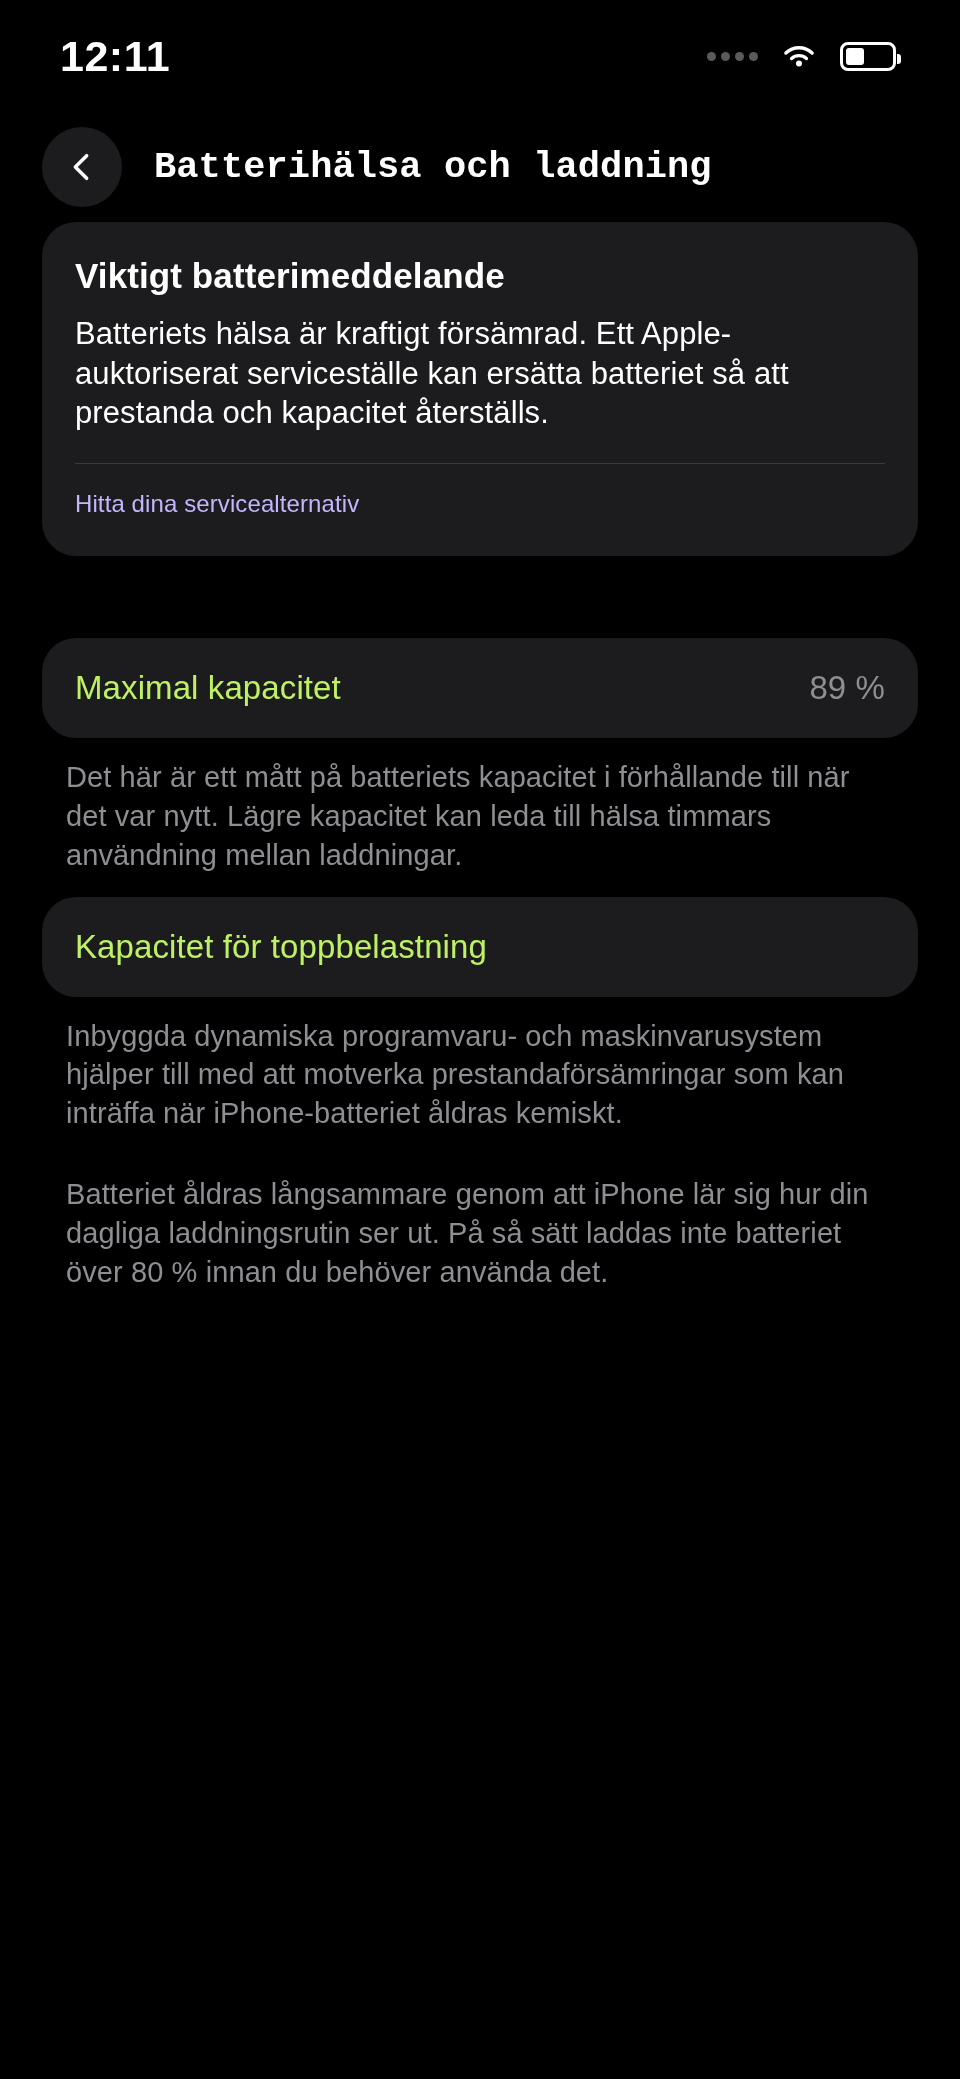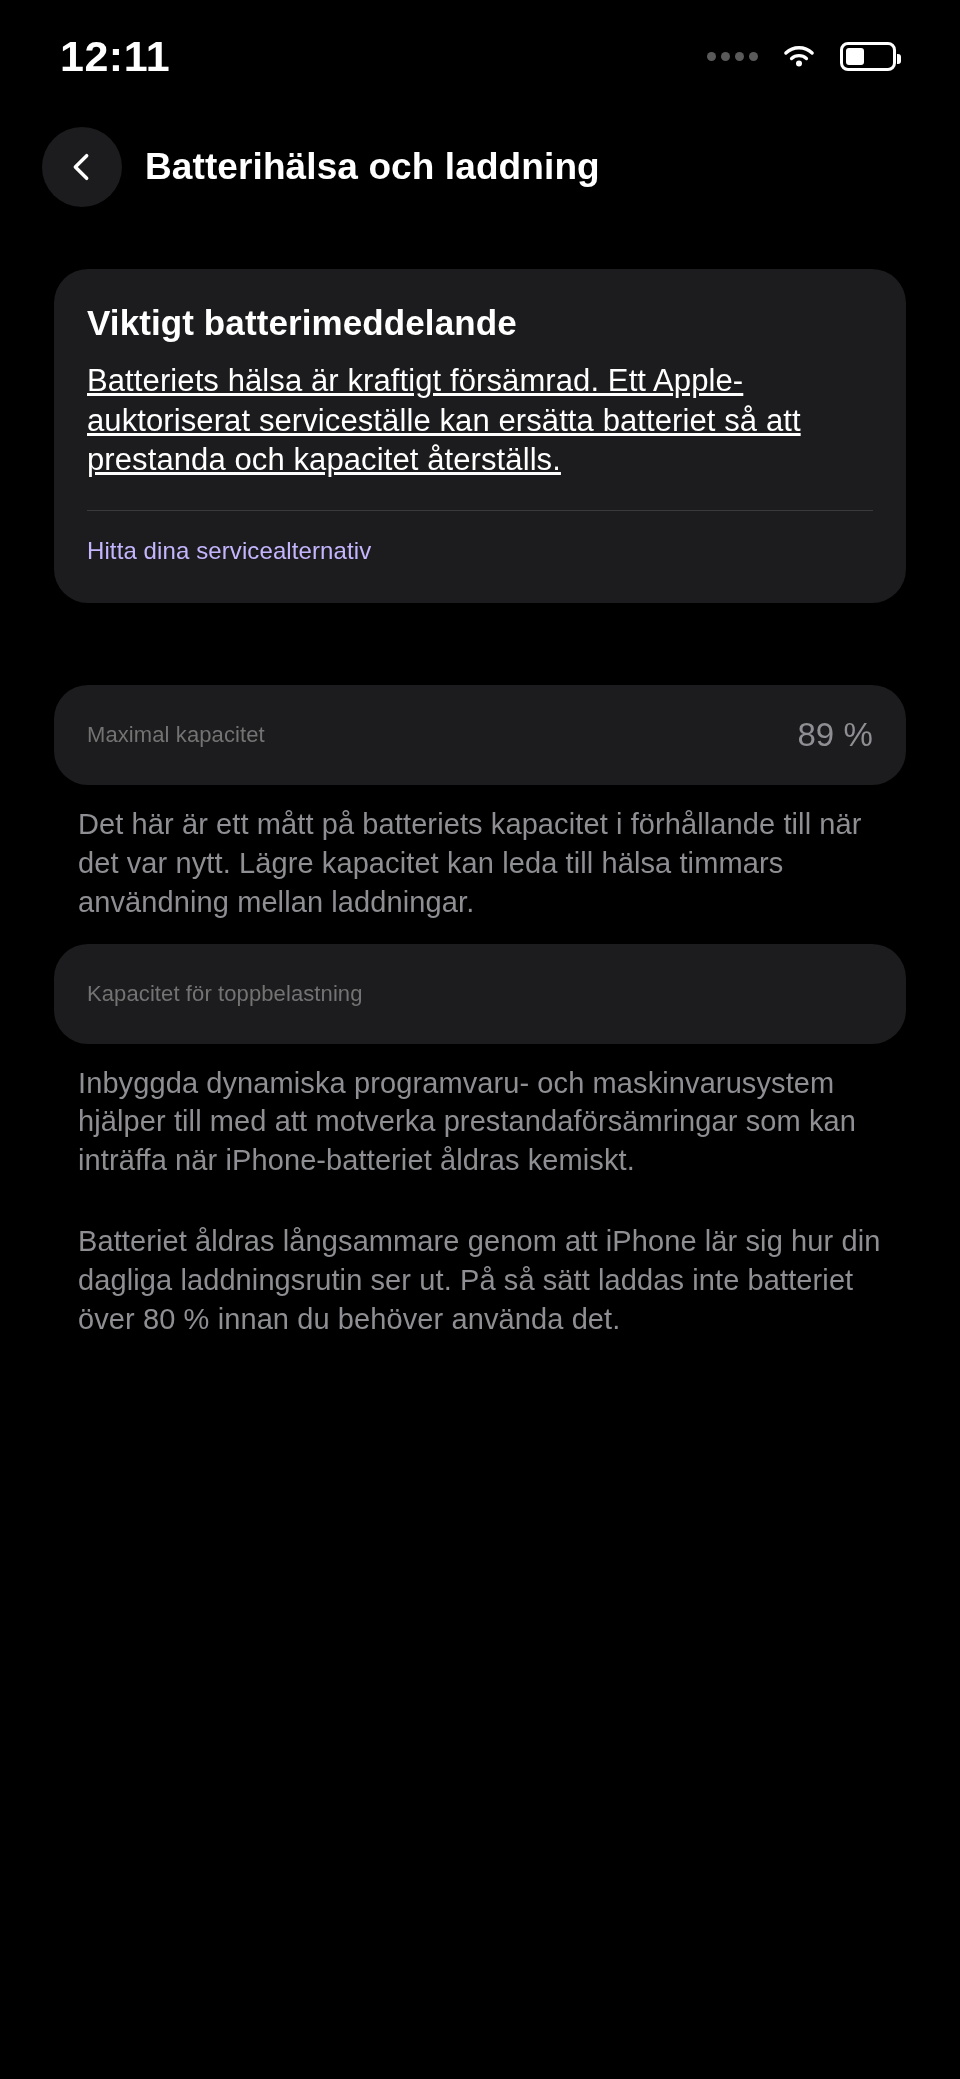--- a/index.html
+++ b/index.html
@@ -97,52 +97,51 @@
     align-items: center;
     justify-content: center;
     flex: none;
     cursor: pointer;
   }
   .back-chevron { width: 32px; height: 32px; display: block; }
   .nav-title {
     color: #ffffff;
     font-size: 37px;
     font-weight: 700;
-    margin-left: 23px;
-    letter-spacing: 0.1px;
+    margin-left: 32px;
+    letter-spacing: 0.1px;
+    font-family: Liberation Mono, monospace;
   }
 
   
   .content {
     position: absolute;
     top: 222px;
     left: 0;
     right: 0;
-    padding: 0 54px;
-    margin-top: 47px;
+    padding: 0 42px;
   }
 
   .card {
     background: #1c1c1e;
     border-radius: 34px;
     padding: 34px 33px 38px 33px;
   }
   .card-title {
     color: #ffffff;
     font-size: 35px;
     font-weight: 700;
     margin-bottom: 18px;
     letter-spacing: 0.1px;
   }
   .card-body {
     color: #ffffff;
     font-size: 31px;
     line-height: 1.28;
     letter-spacing: 0.1px;
-    text-decoration: underline;
   }
   .card-divider {
     height: 1px;
     background: #3a3a3c;
     margin: 30px 0 26px 0;
   }
   .card-link {
     color: #c4b5fd;
     font-size: 24px;
     letter-spacing: 0.1px;
@@ -156,22 +155,22 @@
   .row {
     background: #1c1c1e;
     border-radius: 34px;
     min-height: 100px;
     display: flex;
     align-items: center;
     justify-content: space-between;
     padding: 0 33px;
   }
   .row-label {
-    color: #737373;
-    font-size: 22px;
+    color: #bef264;
+    font-size: 33px;
     letter-spacing: 0.1px;
   }
   .row-value {
     color: #8e8e93;
     font-size: 33px;
     letter-spacing: 0.1px;
   }
 
   .footnote {
     color: #8e8e93;

